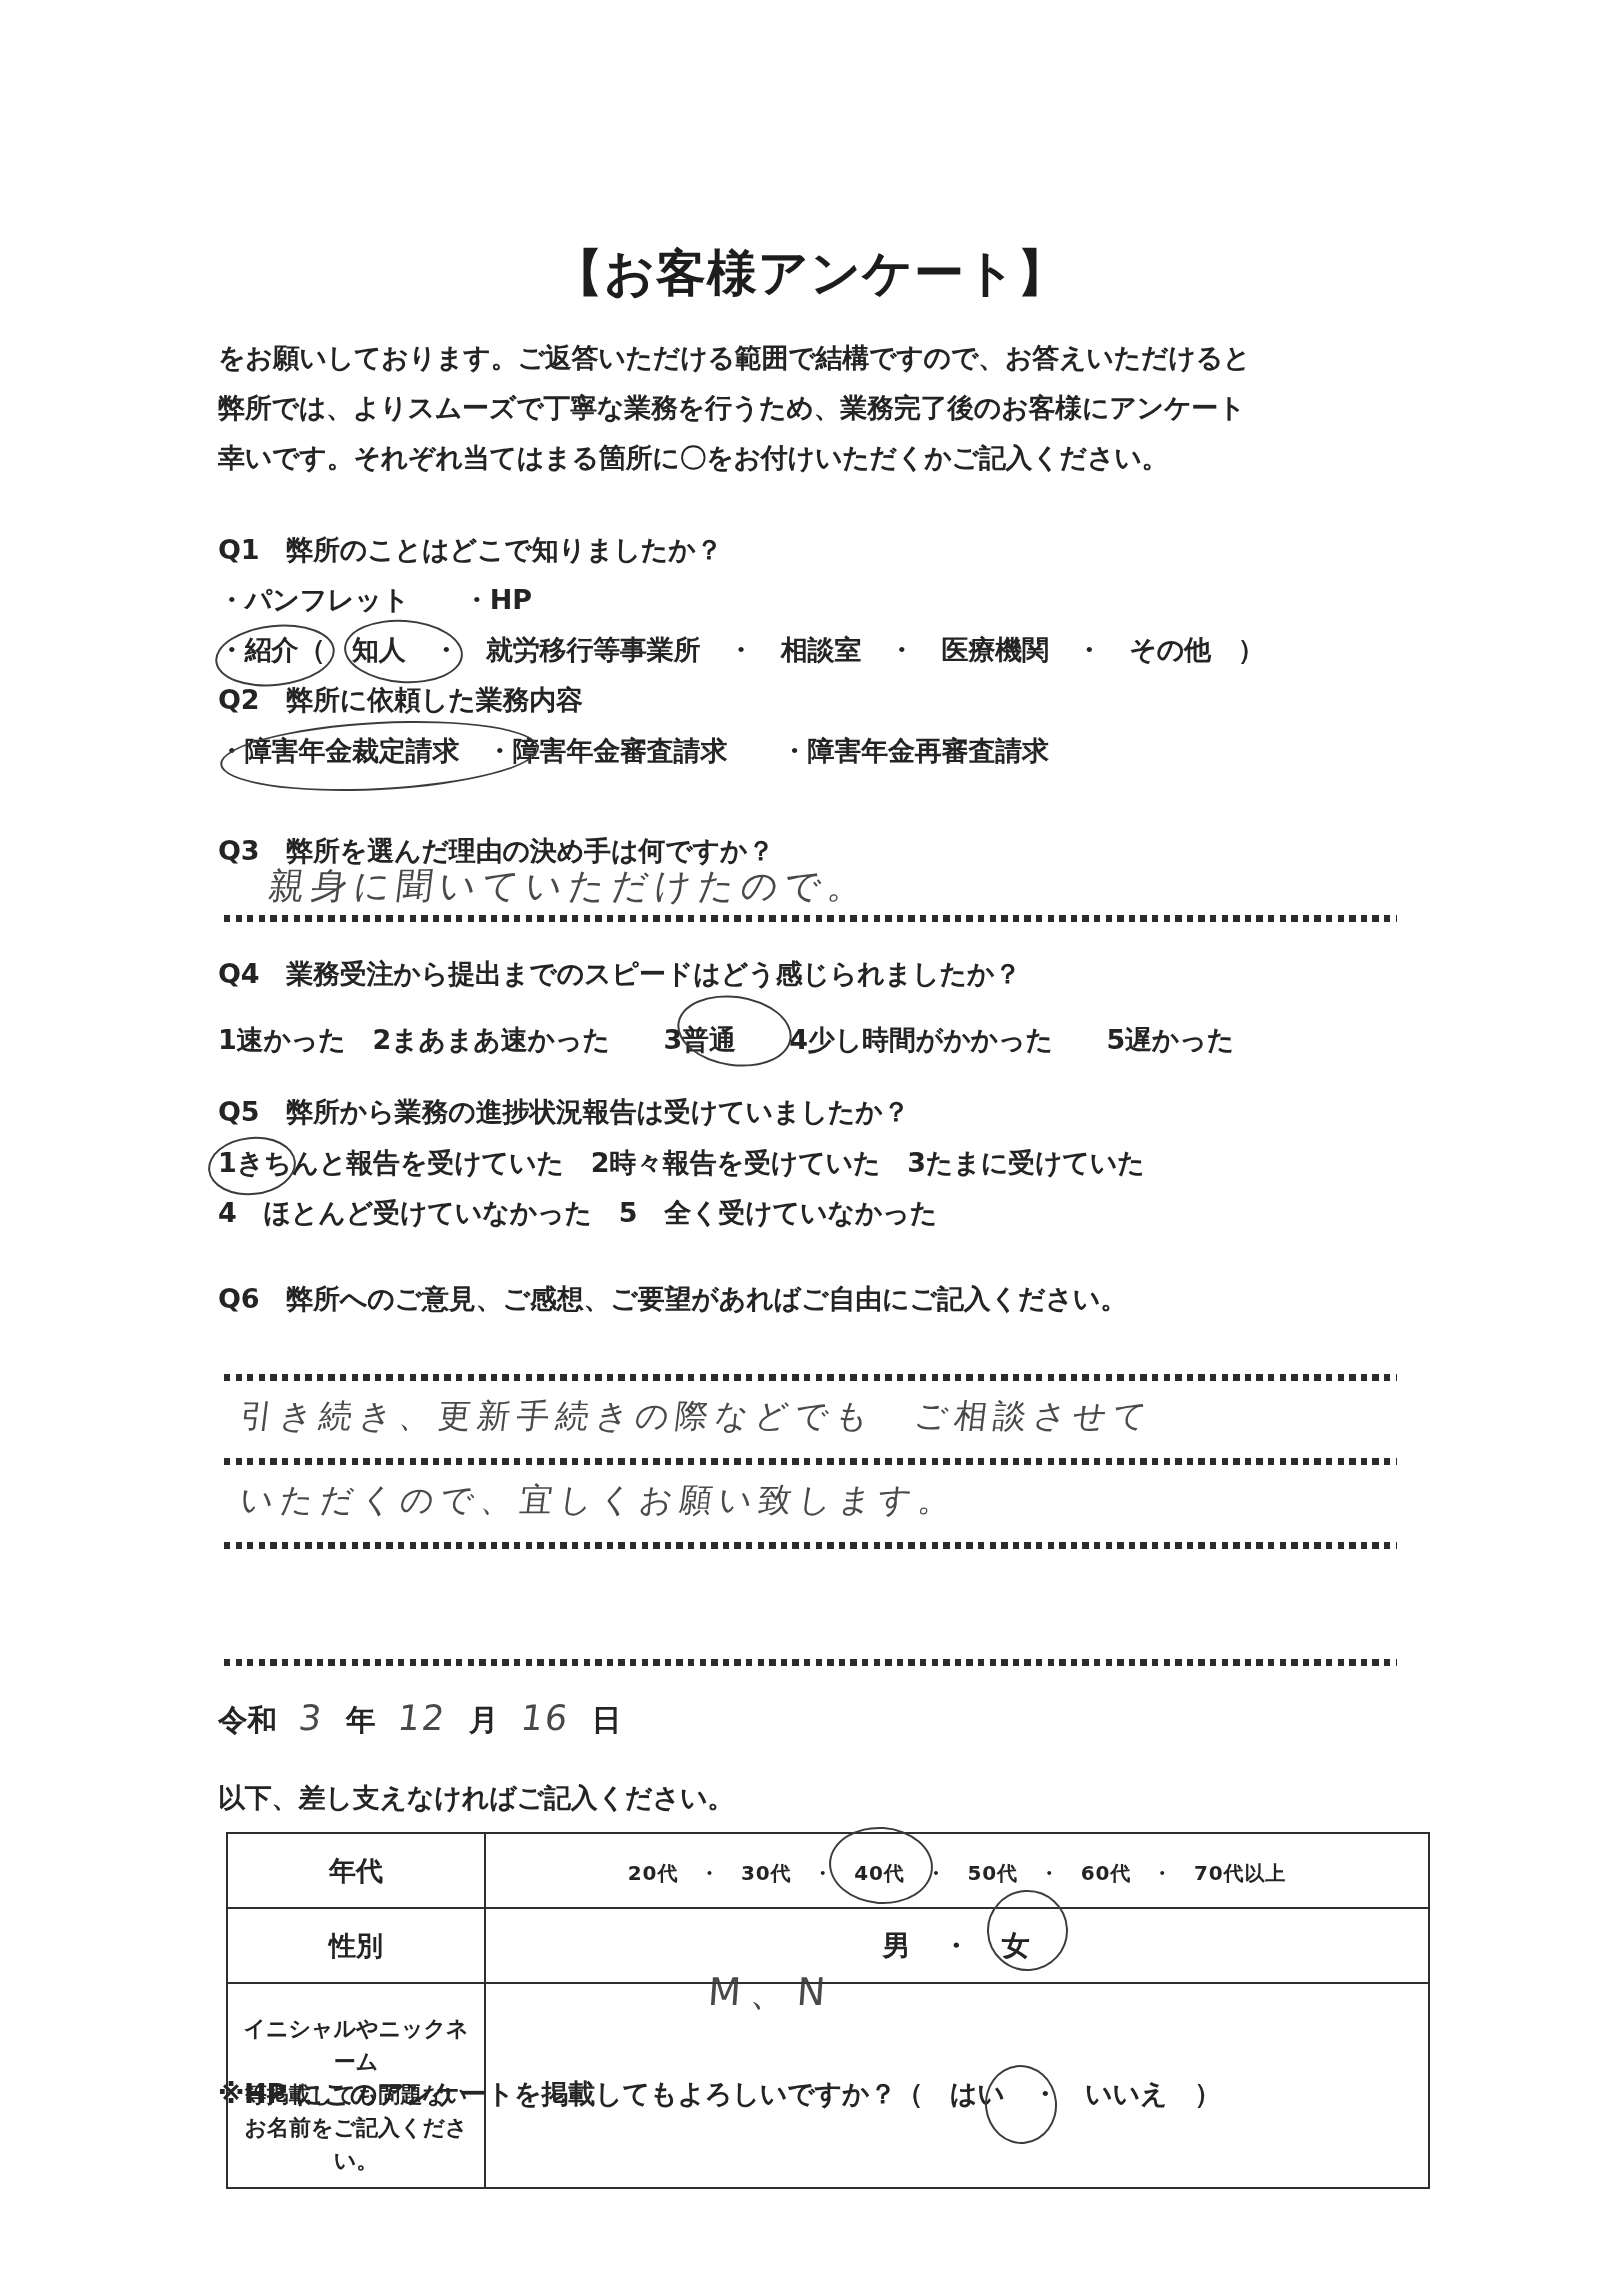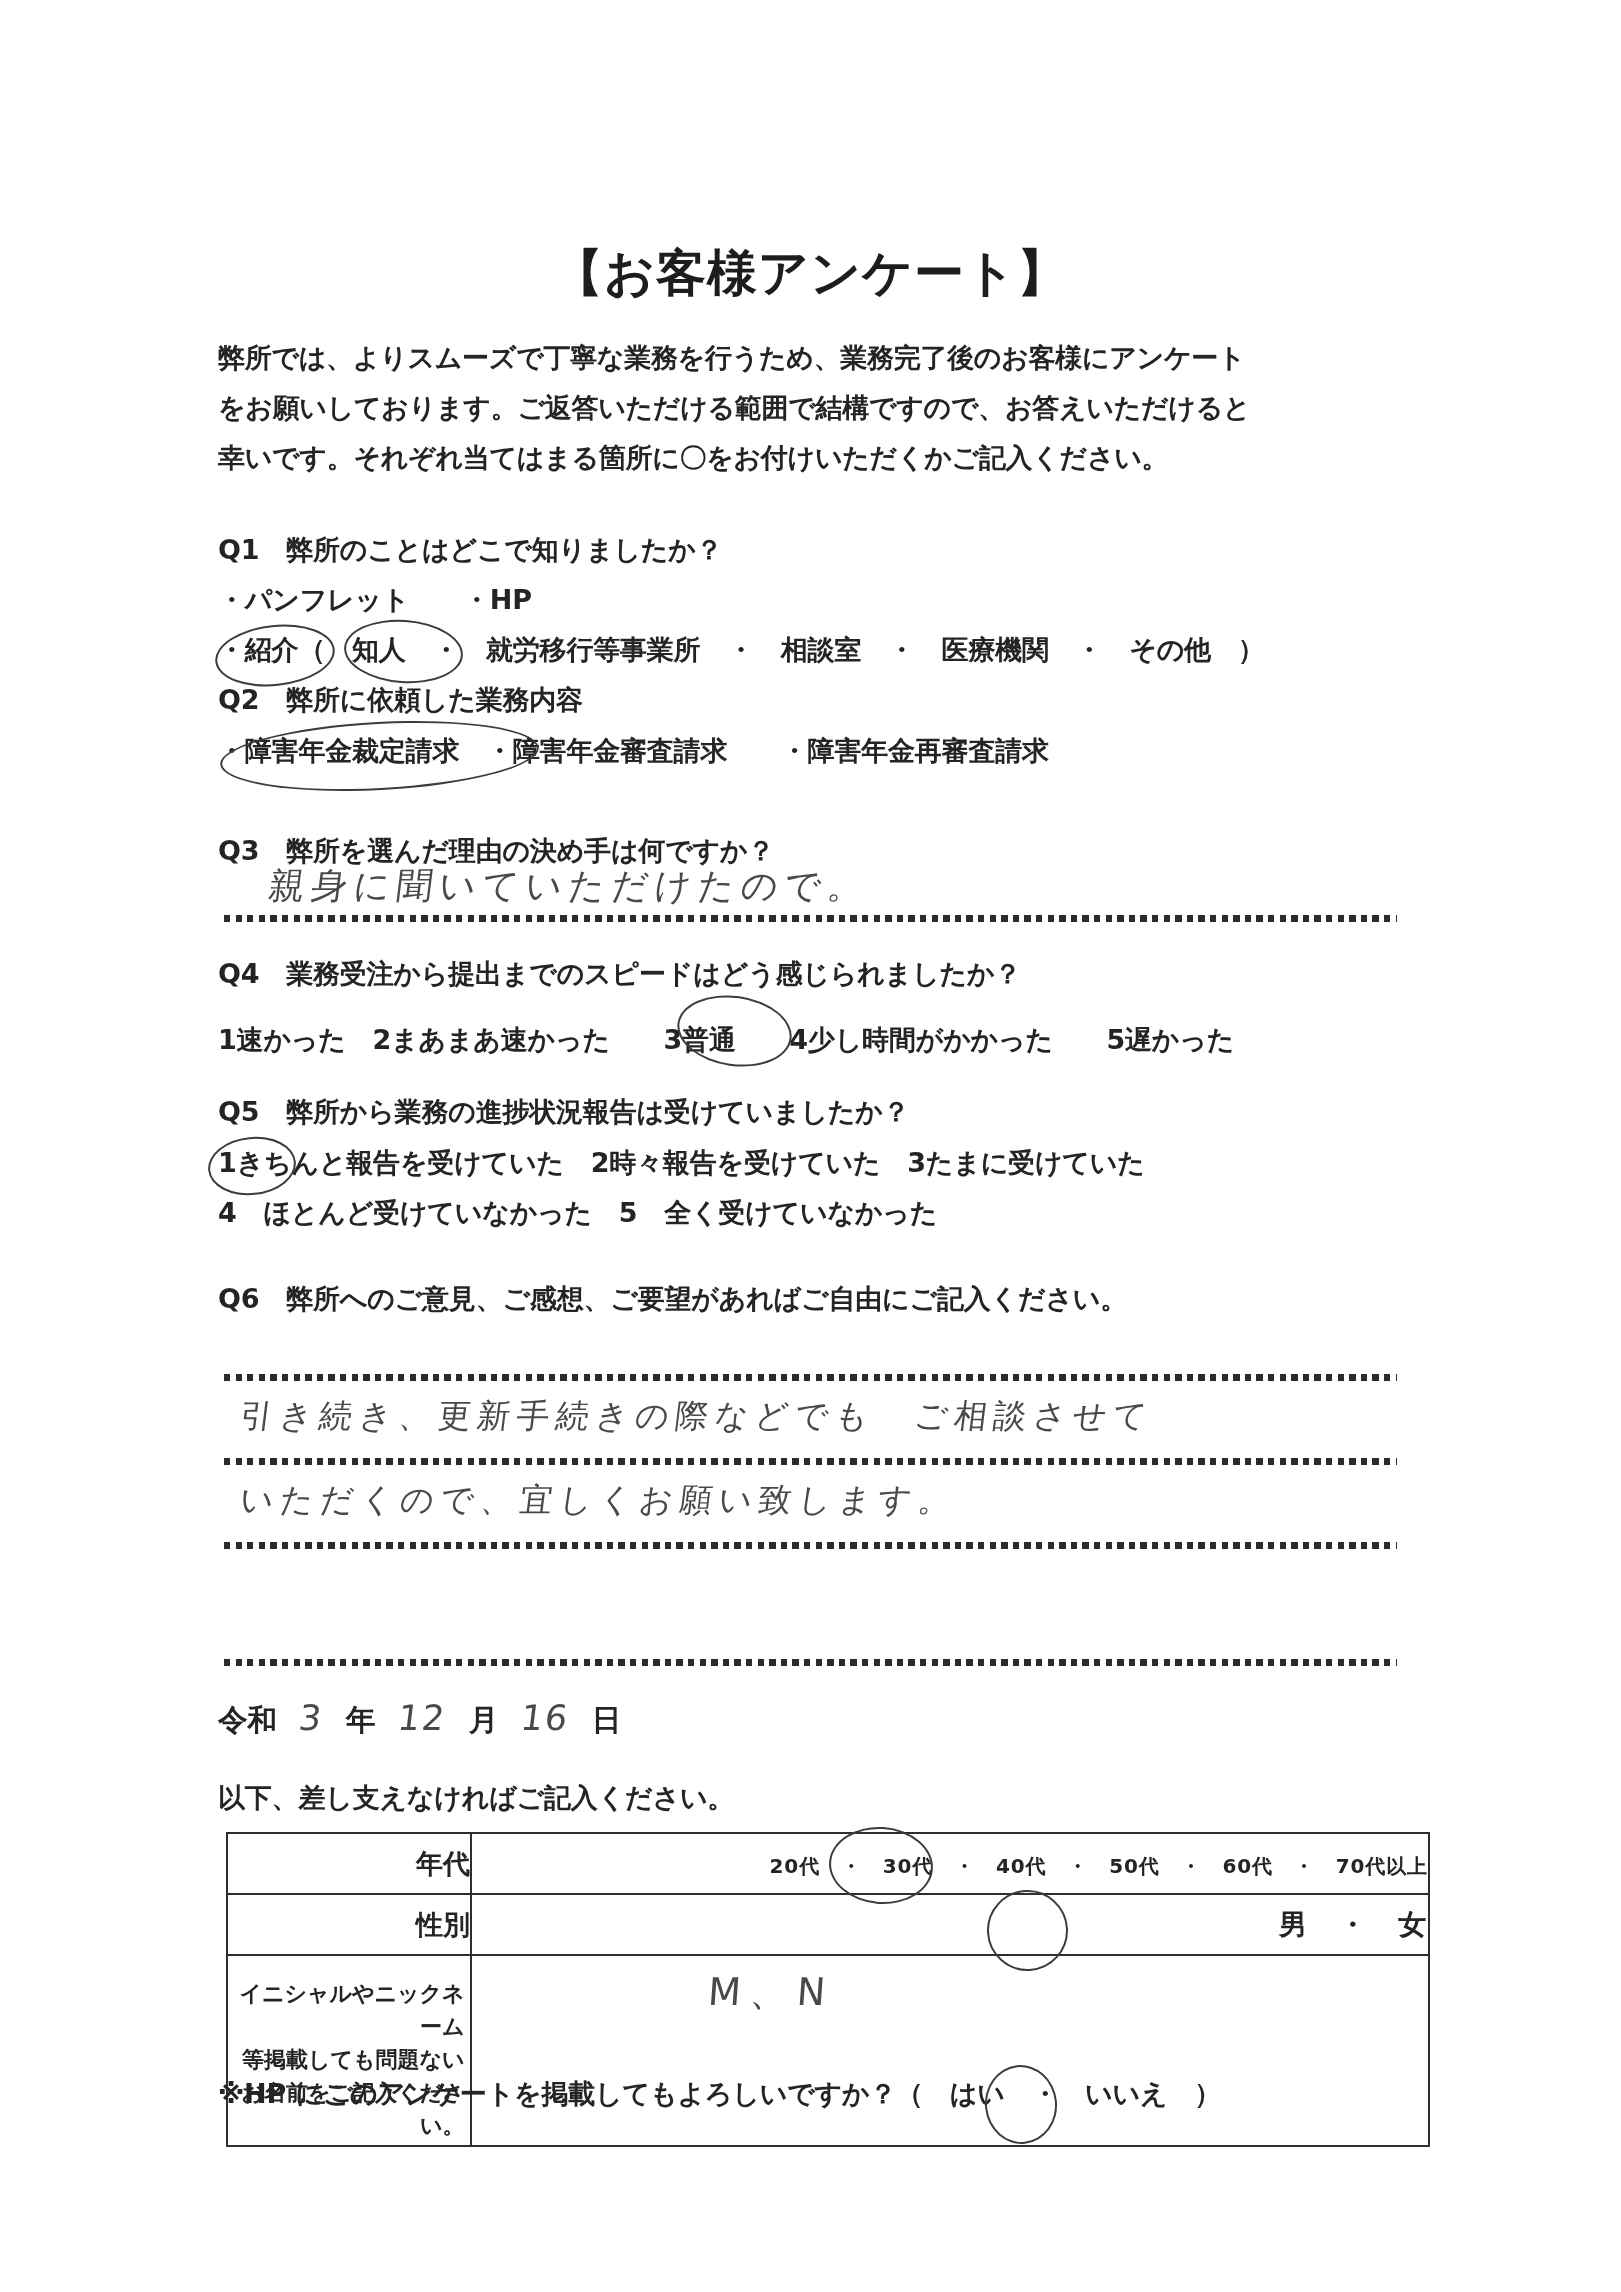--- a/index.html
+++ b/index.html
@@ -101,23 +101,23 @@
     top: 1832px;
     width: 1204px;
     border-collapse: collapse;
     table-layout: fixed;
   }
   .tbl td {
     border: 2.2px solid #2e2e2e;
     font-size: 27px;
     font-weight: bold;
     color: #242424;
-    text-align: right;
+    text-align: center;
     vertical-align: middle;
-    padding: 0;
+    padding: 7px;
   }
   .tbl td.lbl { width: 242px; }
   .tbl tr.row-age td   { height: 59px; }
   .tbl tr.row-sex td   { height: 59px; }
   .tbl tr.row-name td  { height: 150px; }
   .lbl-multi {
     font-size: 22px;
     line-height: 33px;
     font-weight: bold;
     padding: 3.6px 5.4px;
@@ -128,22 +128,22 @@
   .sex-opts { letter-spacing: 1.8px; font-size: 28px; }
 </style>
 </head>
 <body>
 
 <div id="page">
 
   <div class="title">【お客様アンケート】</div>
 
   <div class="intro">
+    <div>をお願いしております。ご返答いただける範囲で結構ですので、お答えいただけると</div>
     <div>弊所では、よりスムーズで丁寧な業務を行うため、業務完了後のお客様にアンケート</div>
-    <div>をお願いしております。ご返答いただける範囲で結構ですので、お答えいただけると</div>
     <div>幸いです。それぞれ当てはまる箇所に〇をお付けいただくかご記入ください。</div>
   </div>
 
   <div class="qline qhead" style="left:218px; top:532px;">Q1　弊所のことはどこで知りましたか？</div>
   <div class="qline opt" style="left:218px; top:582px;">・パンフレット　　・HP</div>
   <div class="qline opt" style="left:218px; top:632px;">・紹介（　知人　・　就労移行等事業所　・　相談室　・　医療機関　・　その他　）</div>
 
   <div class="ellipse r1" style="left:215px; top:625px; width:116px; height:57px;"></div>
 
   <div class="ellipse r2" style="left:344px; top:620px; width:115px; height:59px;"></div>

